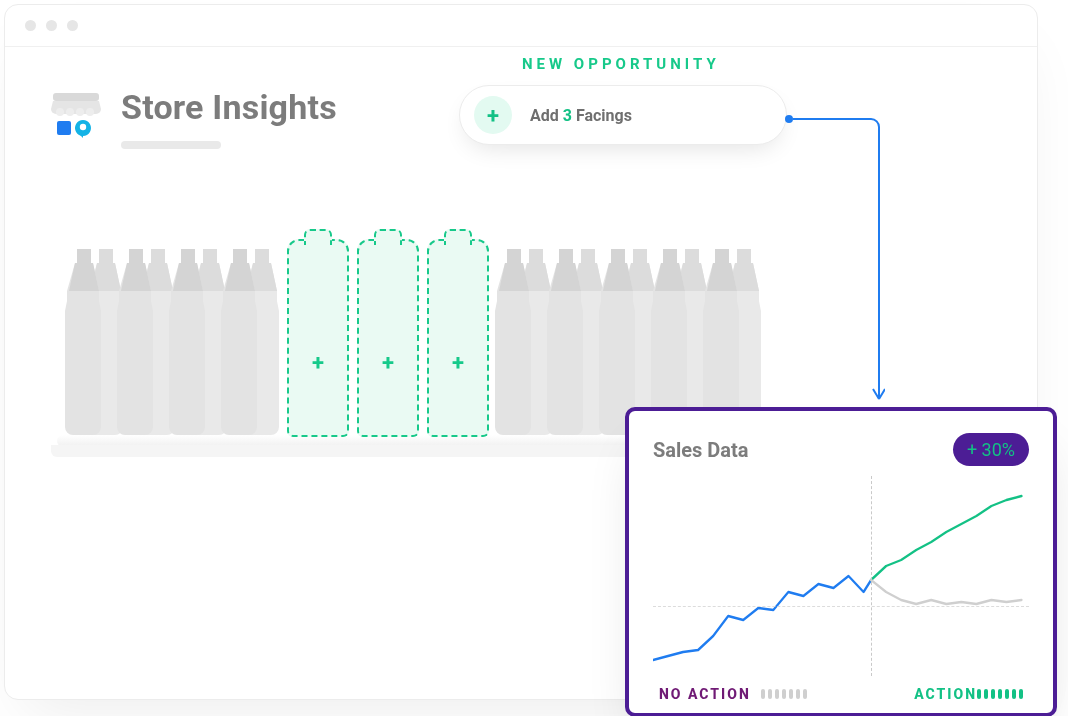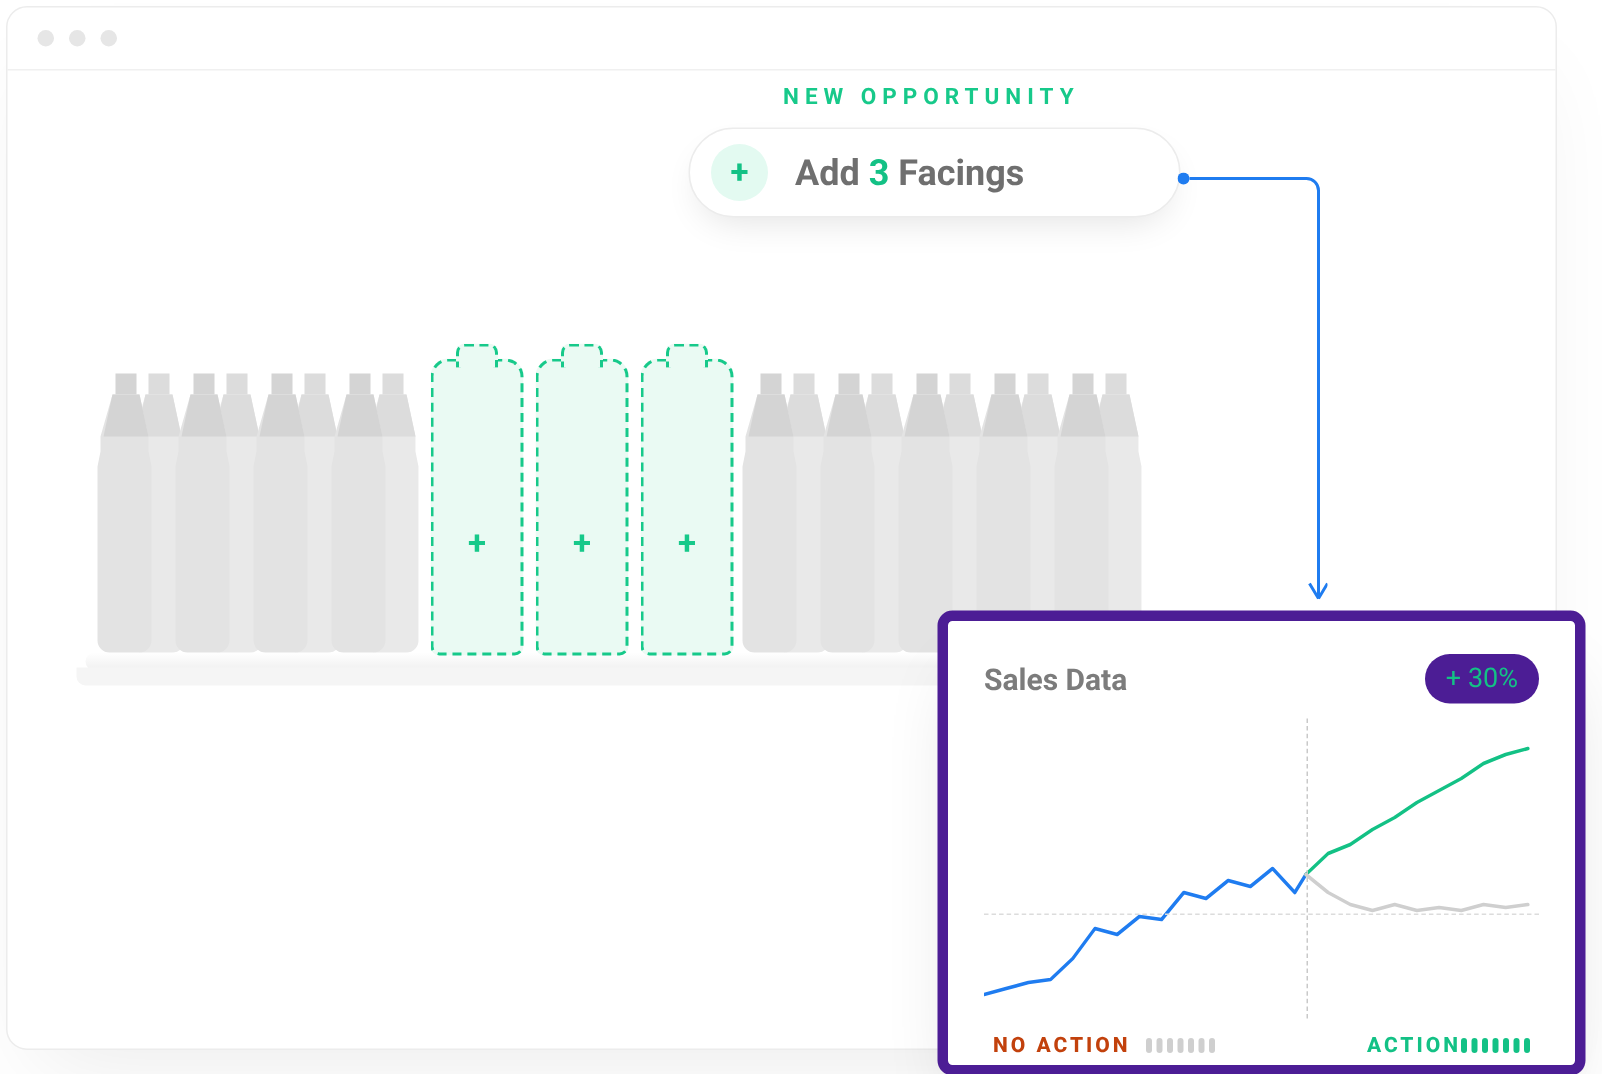--- a/index.html
+++ b/index.html
@@ -27,21 +27,21 @@
     width: 328px; height: 60px; border-radius: 40px;
     border: 1px solid #ececec; background: #fff;
     box-shadow: 0 10px 24px -8px rgba(0,0,0,0.12);
     display: flex; align-items: center; padding-left: 14px; gap: 18px;
   }
   .plus-badge {
     width: 38px; height: 38px; border-radius: 50%; background: #e3faf1;
     display: flex; align-items: center; justify-content: center;
     color: #13c185; font-size: 22px; font-weight: 700;
   }
-  .add-text { font-size: 24px; font-weight: 700; color: #6f6f6f; }
+  .add-text { font-size: 16px; font-weight: 700; color: #6f6f6f; }
   .add-text .num { color: #13c185; }
   .connector { position: absolute; left: 780px; top: 68px; width: 100px; height: 300px; pointer-events: none; }
   .shelf-wrap { position: absolute; left: 44px; top: 160px; width: 760px; height: 260px; }
   .shelf-top { position: absolute; left: 8px; right: 8px; bottom: 20px; height: 12px; background: linear-gradient(#fff,#f0f0f0); border-radius: 6px; box-shadow: 0 28px 40px -20px rgba(0,0,0,0.28); }
   .shelf-edge { position: absolute; left: 2px; right: 2px; bottom: 10px; height: 12px; background: #f5f5f5; border-radius: 0 0 6px 6px; }
   .bottle-row { position: absolute; bottom: 30px; display: flex; align-items: flex-end; }
   .bottle-row.back { left: 28px; filter: brightness(0.98); }
   .bottle-row.front { left: 6px; }
   .bottle {
     width: 58px; height: 190px; position: relative; margin-right: -6px;
@@ -53,50 +53,70 @@
     background: #eafaf3; position: relative;
   }
   .ghost-bottle::before {
     content: ""; position: absolute; top: -12px; left: 50%; transform: translateX(-50%);
     width: 24px; height: 14px; border: 2px dashed #17c98a; border-bottom: none;
     border-radius: 6px 6px 0 0; background: #eafaf3;
   }
   .ghost-plus { position: absolute; left: 0; right: 0; top: 56%; text-align: center; color: #17c98a; font-size: 22px; font-weight: 700; }
   .sales-card {
     position: absolute; left: 620px; top: 360px; width: 432px; height: 310px;
-    background: #fff; border: 7px solid #4c1d95; border-radius: 10px;
+    background: #fff; border: 4px solid #4c1d95; border-radius: 10px;
     box-shadow: 0 30px 50px -18px rgba(0,0,0,0.16);
     padding: 22px 24px 16px 24px;
   }
   .sales-head { display: flex; justify-content: space-between; align-items: center; }
   .sales-title { font-size: 20px; font-weight: 700; color: #7c7c7c; }
   .sales-badge { background: #4c1d95; color: #13c185; font-weight: 400; font-size: 18px; padding: 6px 14px; border-radius: 18px; }
   .chart-area { position: relative; width: 100%; height: 200px; margin-top: 10px; }
   .split-line { position: absolute; left: 58%; top: 0; bottom: 0; border-left: 1px dashed #c9c9c9; }
   .hgrid { position: absolute; left: 0; right: 0; top: 65%; border-top: 1px dashed #dcdcdc; }
   .legend-row { display: flex; justify-content: space-between; padding: 10px 6px 0 6px; font-size: 14px; font-weight: 800; letter-spacing: 2px; }
-  .legend-left { color: #c2410c; display: flex; align-items: center; gap: 10px; }
+  .legend-left { color: #701a75; display: flex; align-items: center; gap: 10px; }
   .legend-right { color: #13c185; display: flex; align-items: center; }
   .dashmark { display: inline-flex; gap: 3px; }
   .dashmark span { width: 4px; height: 10px; border-radius: 2px; display: inline-block; }
   .dashmark.grey span { background: #cfcfcf; }
   .dashmark.green span { background: #13c185; }
 </style>
 </head>
 <body>
 
 <div class="window">
   <div class="titlebar">
     <div class="wdot"></div>
     <div class="wdot"></div>
     <div class="wdot"></div>
   </div>
 
   <div class="content">
 
+    <div class="header-row">
+      <div class="store-icon">
+        <svg viewBox="0 0 54 54">
+          <rect x="4" y="6" width="46" height="8" rx="3" fill="#d9d9d9"></rect>
+          <path d="M4 14 h46 l2 8 a5 5 0 0 1 -5 5 h-40 a5 5 0 0 1 -5 -5 z" fill="#e5e5e5"></path>
+          <circle cx="11" cy="25" r="4" fill="#ededed"></circle>
+          <circle cx="21" cy="25" r="4" fill="#ededed"></circle>
+          <circle cx="31" cy="25" r="4" fill="#ededed"></circle>
+          <circle cx="41" cy="25" r="4" fill="#ededed"></circle>
+          <rect x="8" y="34" width="14" height="14" rx="2" fill="#1f7cf0"></rect>
+          <path d="M34 33 a8 8 0 1 1 -0.01 0 z" fill="#14b3e6"></path>
+          <path d="M34 41 l0 10 l-5 -5 z" fill="#14b3e6"></path>
+          <circle cx="34" cy="40" r="3.2" fill="#fff"></circle>
+        </svg>
+      </div>
+      <div class="title-block">
+        <div class="title-text">Store Insights</div>
+        <div class="title-sub"></div>
+      </div>
+    </div>
 
     <div class="opportunity-label">NEW OPPORTUNITY</div>
 
     <div class="add-pill">
       <div class="plus-badge">+</div>
       <div class="add-text">
         <span>Add</span>
         <span class="num">3</span>
         <span>Facings</span>
       </div>

